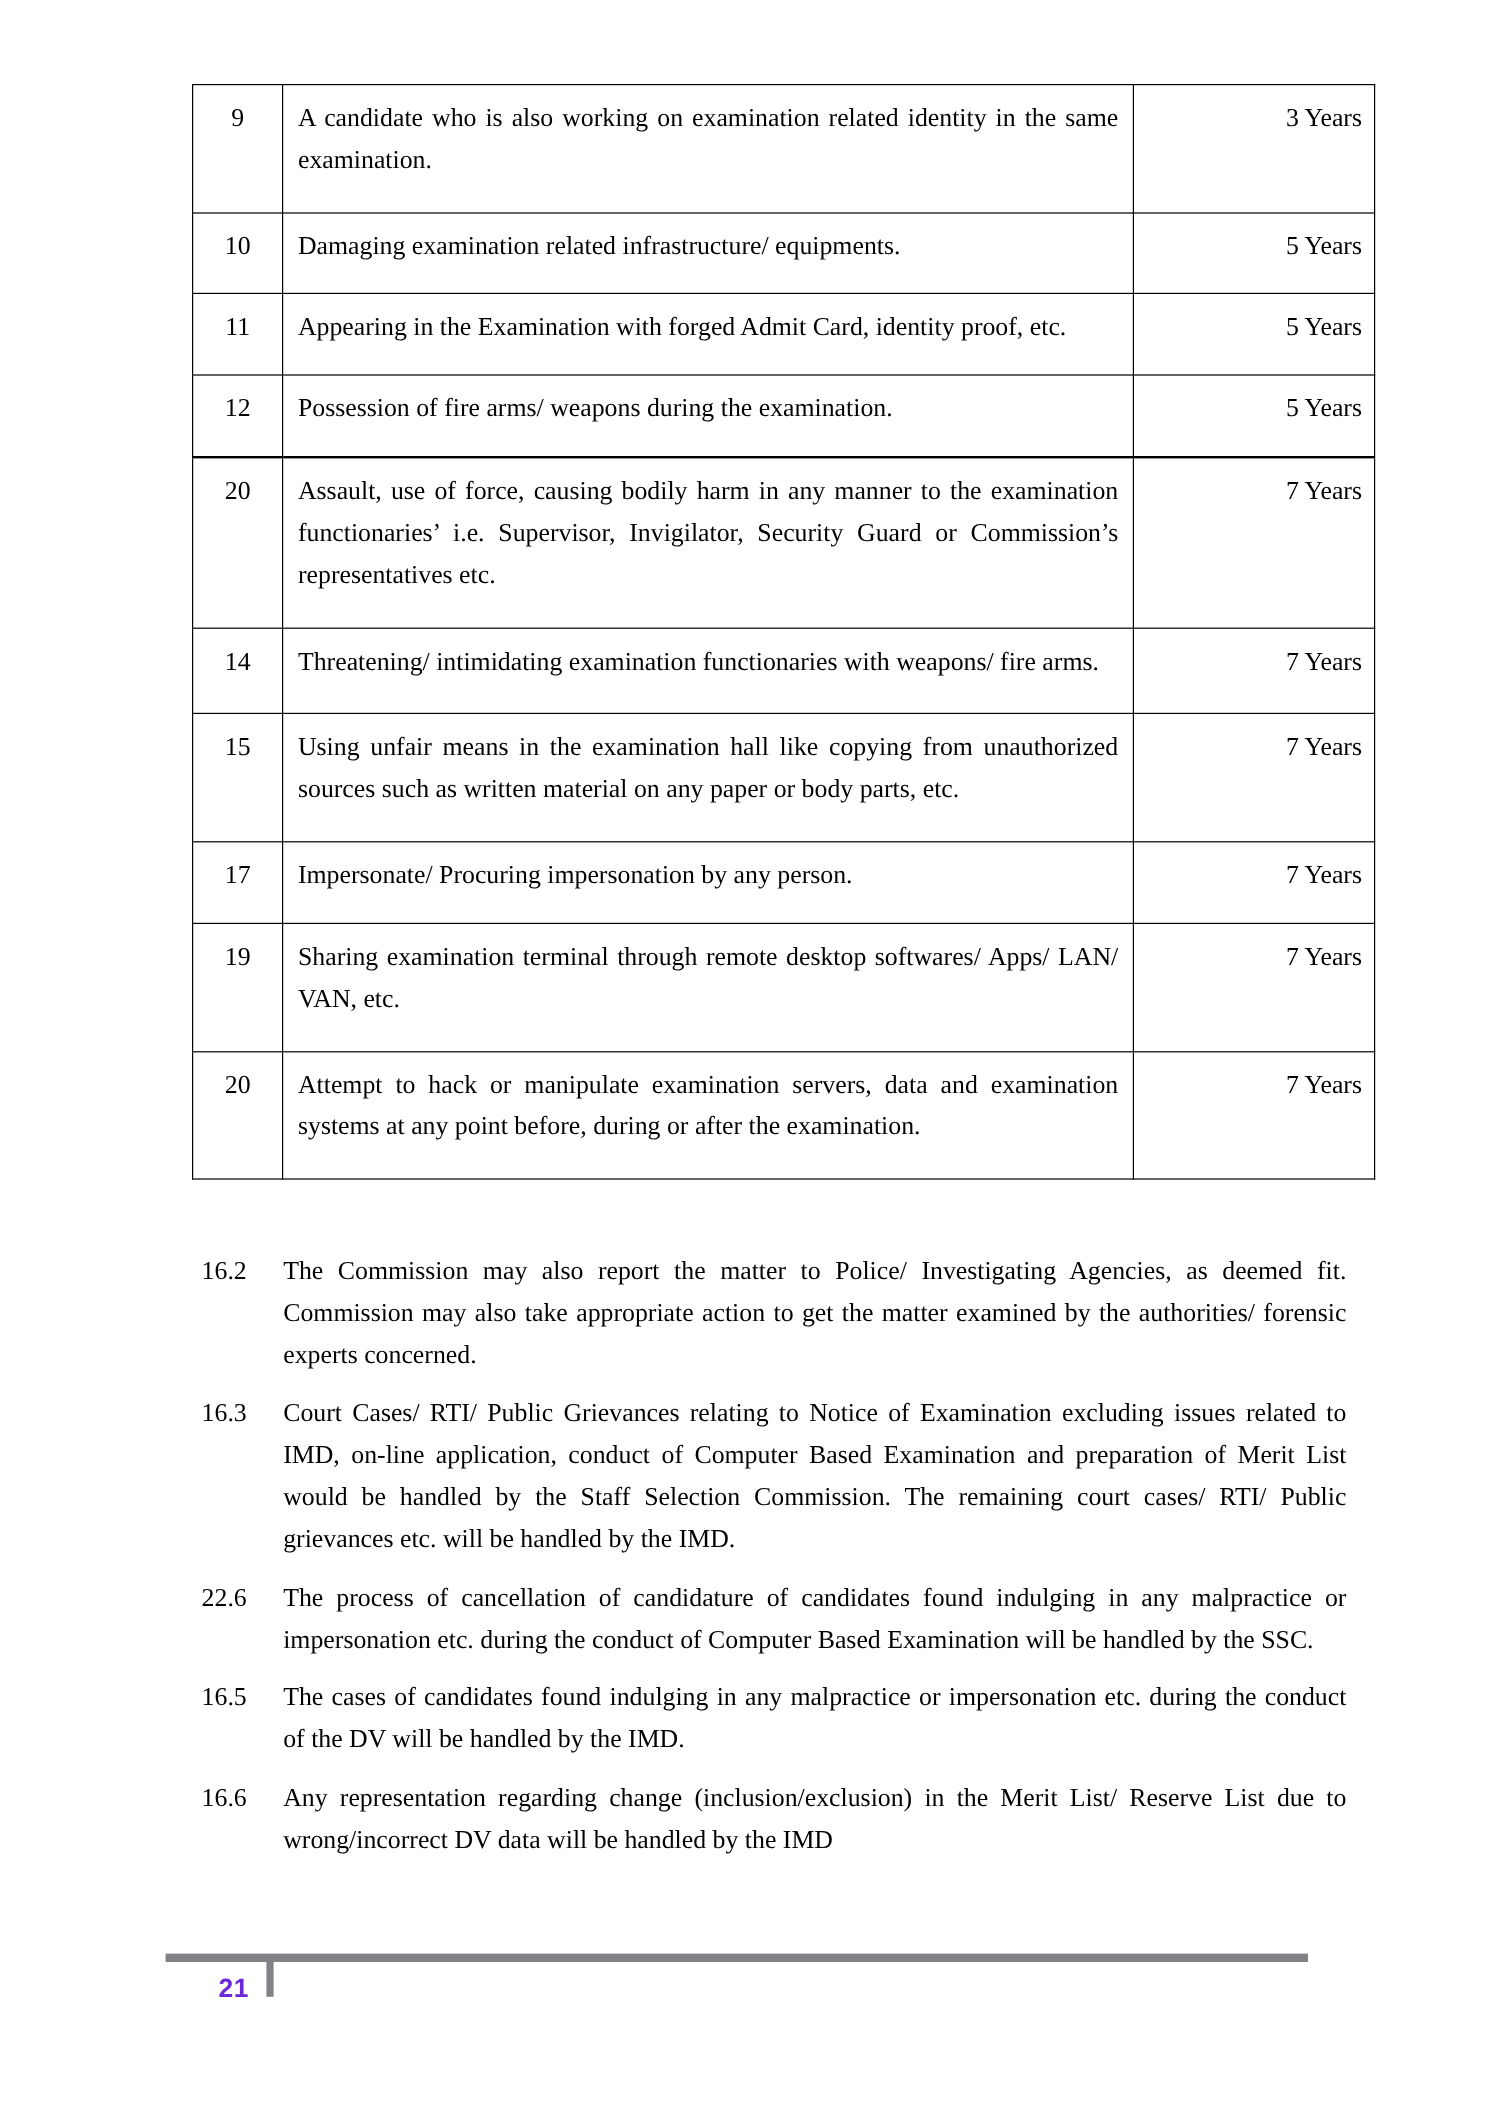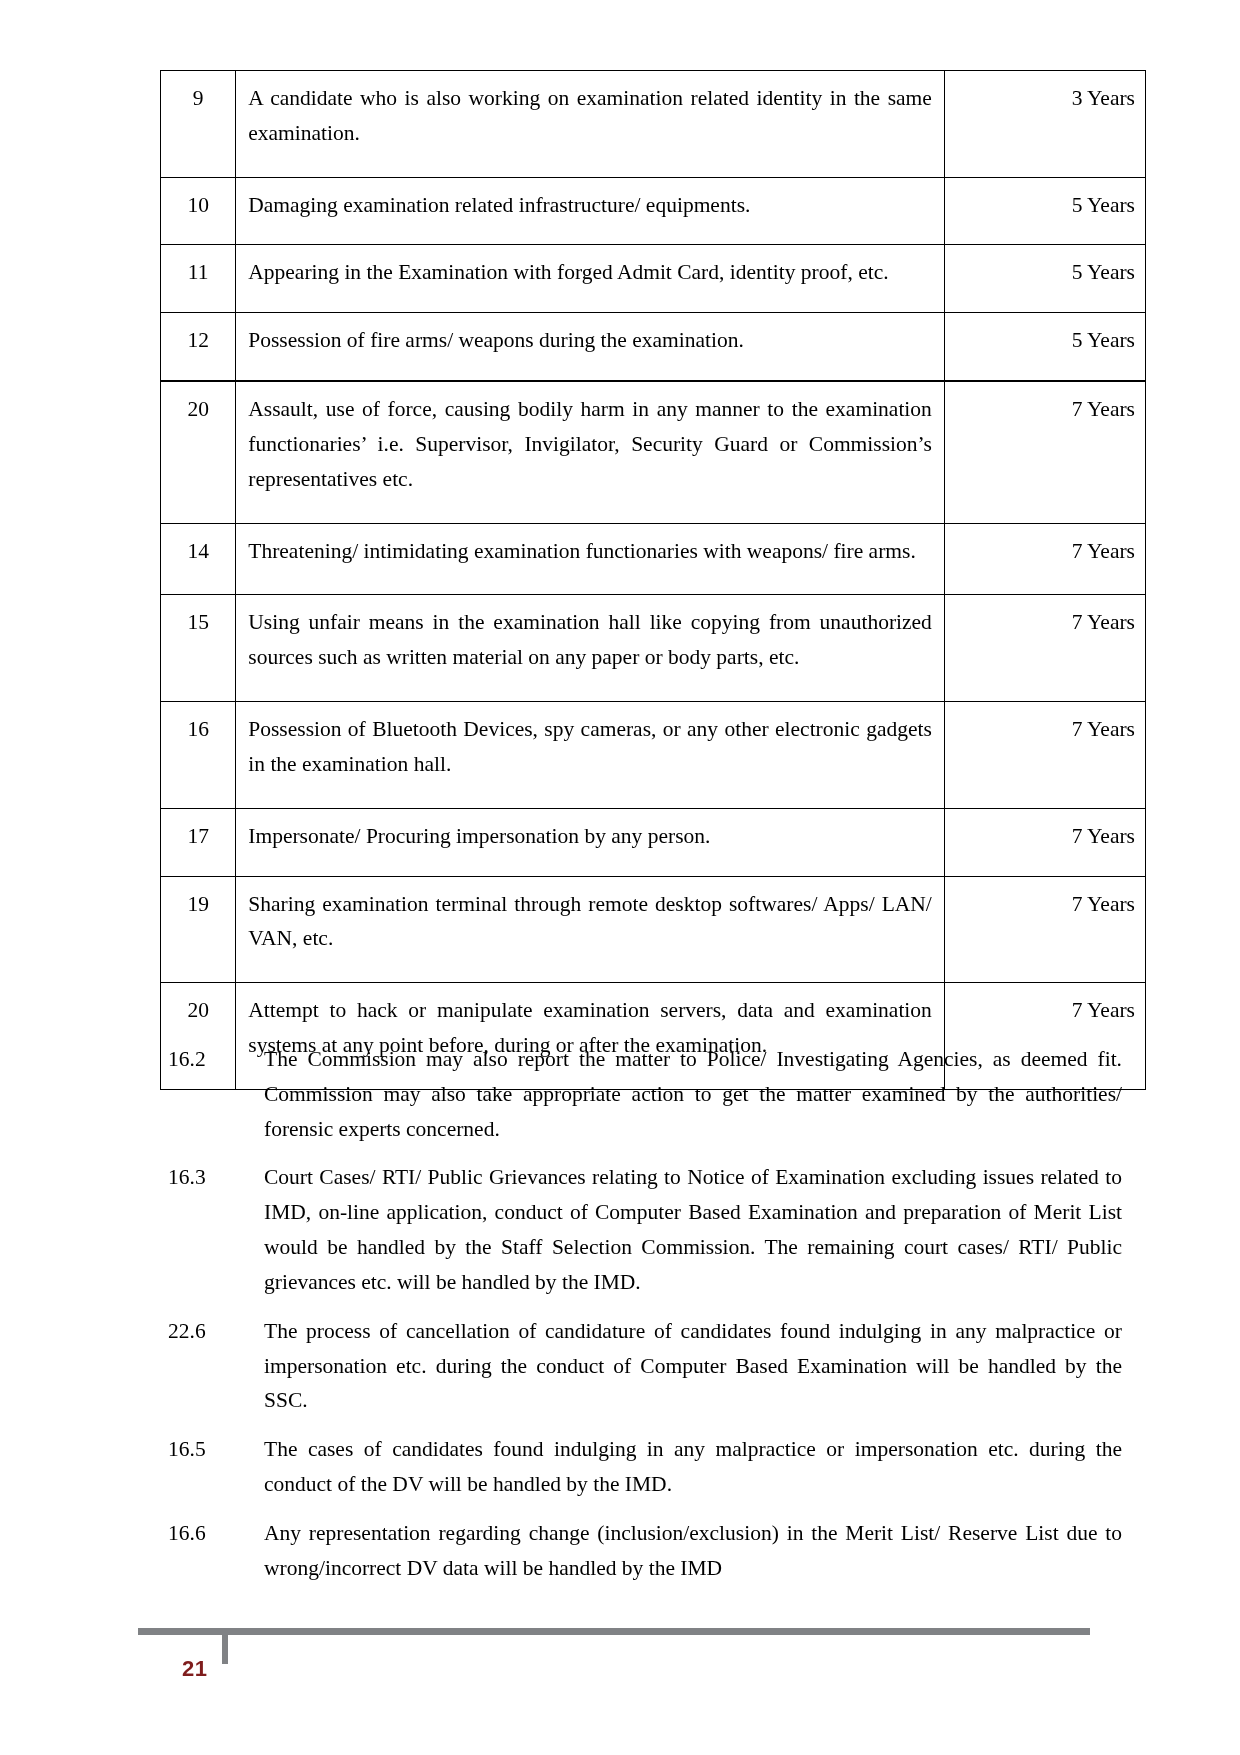--- a/index.html
+++ b/index.html
@@ -69,21 +69,20 @@
   .clauses {
     position: absolute;
     left: 160px;
     top: 1042px;
     width: 962px;
   }
   .clause {
     display: flex;
     align-items: flex-start;
     margin-bottom: 14px;
-    gap: 28px;
   }
   .clause-num {
     flex: 0 0 76px;
     font-size: 21.5px;
     line-height: 1.62;
     text-align: left;
     padding-left: 8px;
     box-sizing: border-box;
   }
   .clause-body {
@@ -107,25 +106,25 @@
     position: absolute;
     left: 138px;
     top: 0;
     width: 952px;
     height: 7px;
     background: #808285;
   }
   .footer-pagenum {
     position: absolute;
     left: 182px;
-    top: 28px;
+    top: 16px;
     font-family: "Liberation Sans", sans-serif;
     font-size: 22px;
     font-weight: bold;
-    color: #7f1d1d;
+    color: #6d28d9;
     letter-spacing: 0.5px;
   }
   .footer-tick {
     position: absolute;
     left: 222px;
     top: 7px;
     width: 6px;
     height: 29px;
     background: #808285;
   }
@@ -173,25 +172,20 @@
         <td class="desc">Threatening/ intimidating examination functionaries with weapons/ fire arms.</td>
         <td class="years">7 Years</td>
       </tr>
 
       <tr>
         <td class="sn">15</td>
         <td class="desc">Using unfair means in the examination hall like copying from unauthorized sources such as written material on any paper or body parts, etc.</td>
         <td class="years">7 Years</td>
       </tr>
 
-      <tr>
-        <td class="sn">16</td>
-        <td class="desc">Possession of Bluetooth Devices, spy cameras, or any other electronic gadgets in the examination hall.</td>
-        <td class="years">7 Years</td>
-      </tr>
 
       <tr class="compact">
         <td class="sn">17</td>
         <td class="desc">Impersonate/ Procuring impersonation by any person.</td>
         <td class="years">7 Years</td>
       </tr>
 
 
       <tr>
         <td class="sn">19</td>

